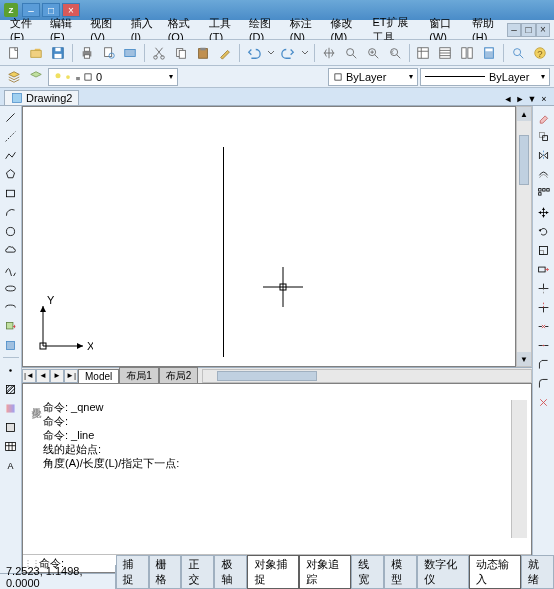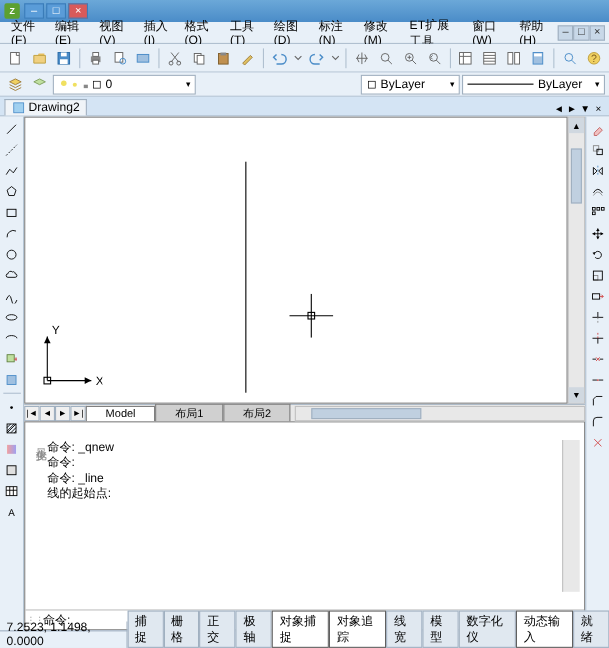--- a/index.html
+++ b/index.html
@@ -35,21 +35,21 @@
 .vbtn svg{width:13px;height:13px}
 .vsep{width:16px;height:1px;background:#b0c0d0;margin:2px 0}
 .center{flex:1;display:flex;flex-direction:column;min-width:0}
 .canvas-wrap{flex:1;display:flex;min-height:0}
 .canvas{flex:1;background:#fff;position:relative;border:1px solid #808080}
 .vscroll{width:16px;background:#e8e8e8;border:1px solid #c0c0c0;display:flex;flex-direction:column}
 .vscroll .thumb{background:#c0d0e0;margin:14px 2px 0 2px;height:50px;border:1px solid #a0b0c0}
 .vscroll .sbtn{height:14px;display:flex;align-items:center;justify-content:center;font-size:8px;background:#d0d8e0;cursor:pointer}
 .modeltabs{height:16px;background:#e8e8e8;display:flex;align-items:center;border-top:1px solid #a0b0c0}
 .mtbtn{width:14px;height:14px;display:flex;align-items:center;justify-content:center;font-size:8px;cursor:pointer;border:1px solid #a0b0c0;background:#f0f0f0}
-.mtab{padding:1px 17px;font-size:10px;background:#fff;border:1px solid #808080;border-bottom:none;cursor:pointer}
+.mtab{padding:1px 6px;font-size:10px;background:#fff;border:1px solid #808080;border-bottom:none;cursor:pointer}
 .mtab.inactive{background:#d0d0d0}
 .hscroll{flex:1;background:#e8e8e8;border:1px solid #c0c0c0;margin-left:4px;position:relative;height:14px}
 .hscroll .thumb{position:absolute;left:14px;top:1px;bottom:1px;width:100px;background:#c0d0e0;border:1px solid #a0b0c0}
 .cmdpanel{height:190px;background:#fff;border:1px solid #808080;display:flex;flex-direction:column;font-family:SimSun,monospace;font-size:11px}
 .cmdhistory{flex:1;padding:16px 4px;overflow:hidden;display:flex}
 .cmdside{width:16px;color:#888;font-size:10px;line-height:14px;writing-mode:vertical-rl;text-orientation:upright}
 .cmdlines{flex:1}
 .cmdline{line-height:14px;white-space:pre}
 .cmdinput-row{height:18px;border-top:1px solid #c0c0c0;display:flex;align-items:center;padding:0 2px}
 .cmdinput-row .handle{width:14px;height:14px;display:flex;align-items:center;justify-content:center;font-size:8px;color:#888}
@@ -449,20 +449,21 @@
         </div>
     </div>
     <div class="cmdpanel">
       <div class="cmdhistory">
         <div class="cmdside">最少化</div>
         <div class="cmdlines">
           <div class="cmdline">命令: _qnew</div>
           <div class="cmdline">命令:</div>
           <div class="cmdline">命令: _line</div>
           <div class="cmdline">线的起始点:</div>
+          <div class="cmdline">角度(A)/长度(L)/指定下一点:</div>
         </div>
         <div class="cmdscroll"></div>
       </div>
       <div class="cmdinput-row">
         <div class="handle">⋮⋮</div>
         <span style="margin-right:4px">命令:</span>
         <input class="cmdinput" value="" style="">
         <div class="cmdscroll" style="width:14px"></div>
       </div>
     </div>

